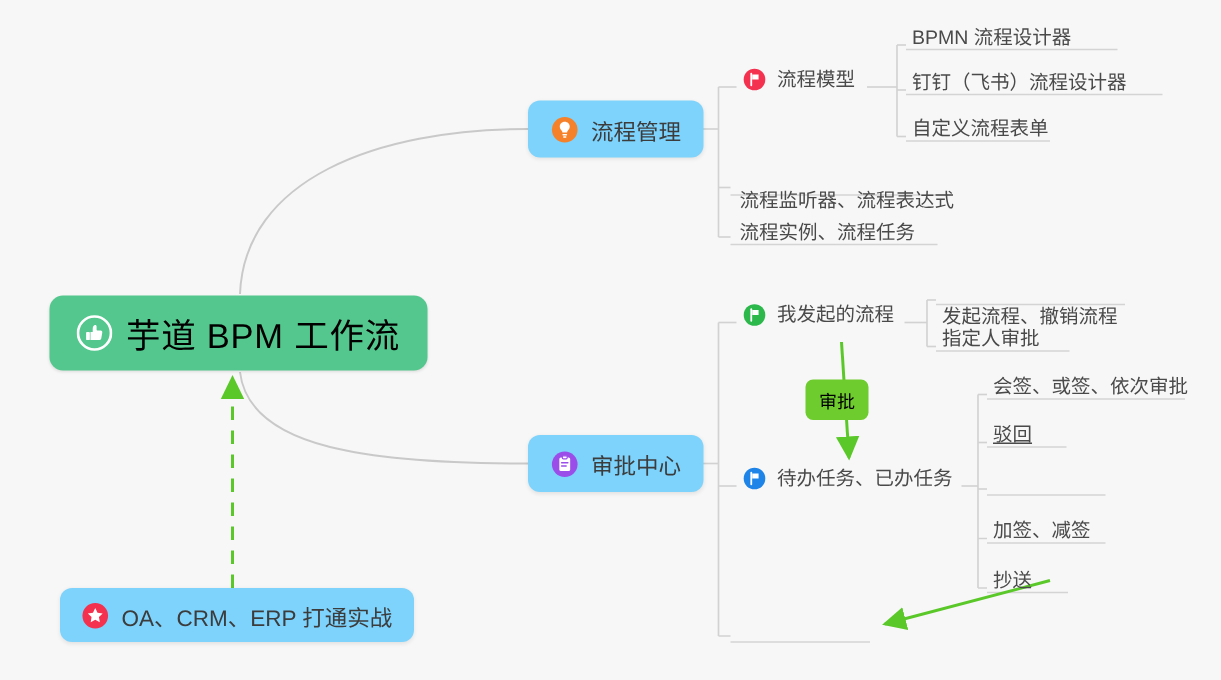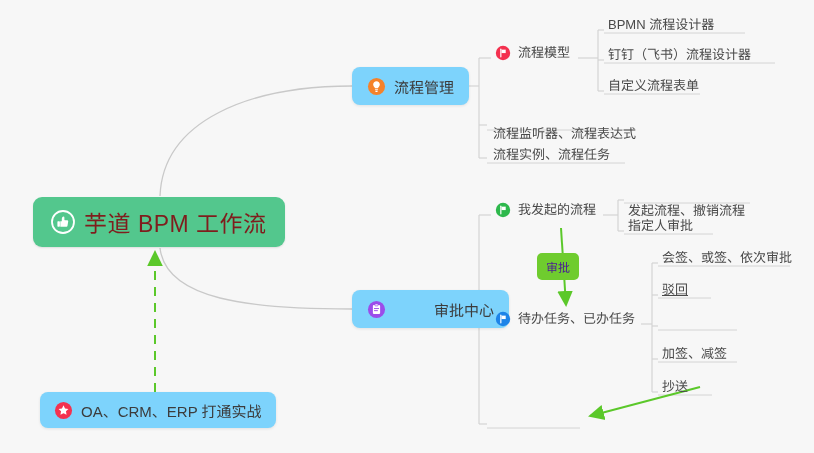--- a/index.html
+++ b/index.html
@@ -41,21 +41,21 @@
 
   
   .root-node {
     background: #53c78d;
     border-radius: 9px;
     padding: 0 18px;
     height: 50px;
     box-shadow: 0 1px 2px rgba(0,0,0,0.10);
   }
   .root-label {
-    color: #7f1d1d;
+    color: #000000;
     font-size: 23px;
     letter-spacing: 0.5px;
     margin-left: 9px;
   }
 
   
   .card-node {
     background: #7dd3fc;
     border-radius: 8px;
     padding: 0 15px;
@@ -93,21 +93,21 @@
 
   
   .tag-node {
     background: #6fcc2e;
     border-radius: 5px;
     height: 27px;
     padding: 0 9px;
     justify-content: center;
   }
   .tag-label {
-    color: #4c1d95;
+    color: #000000;
     font-size: 12px;
   }
 
   
   .icon {
     display: inline-flex;
     align-items: center;
     justify-content: center;
     flex: none;
   }
@@ -246,21 +246,21 @@
     <span class="tn-label">自定义流程表单</span>
   </div>
 
   <div class="node text-node" style="left:489px; top:113px;margin-top:12px;">
     <span class="tn-label">流程监听器、流程表达式</span>
   </div>
   <div class="node text-node" style="left:489px; top:146px;">
     <span class="tn-label">流程实例、流程任务</span>
   </div>
 
-  <div class="node card-node" style="left:352px; top:290px;gap:40px;">
+  <div class="node card-node" style="left:352px; top:290px;">
     <span class="icon">
       <svg width="19" height="19" viewBox="0 0 20 20">
         <circle cx="10" cy="10" r="9" fill="#9b4dea"></circle>
         <rect x="6.2" y="5.3" width="7.6" height="9.4" rx="1.1" fill="#ffffff"></rect>
         <rect x="8.3" y="4.1" width="3.4" height="2.1" rx="0.7" fill="#ffffff" stroke="#9b4dea" stroke-width="0.8"></rect>
         <path d="M7.8 9h4.4M7.8 11.2h3.2" stroke="#9b4dea" stroke-width="1" stroke-linecap="round"></path>
       </svg>
     </span>
     <span class="card-label">审批中心</span>
   </div>

